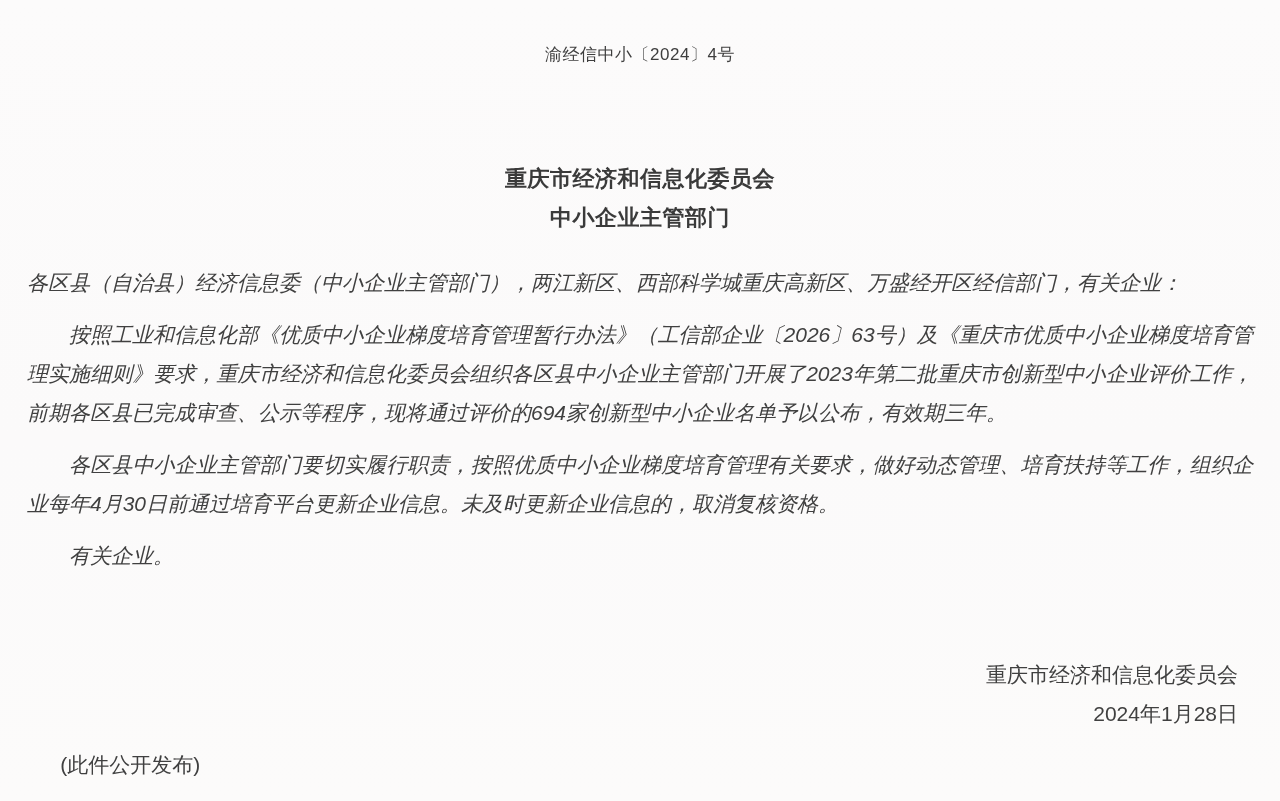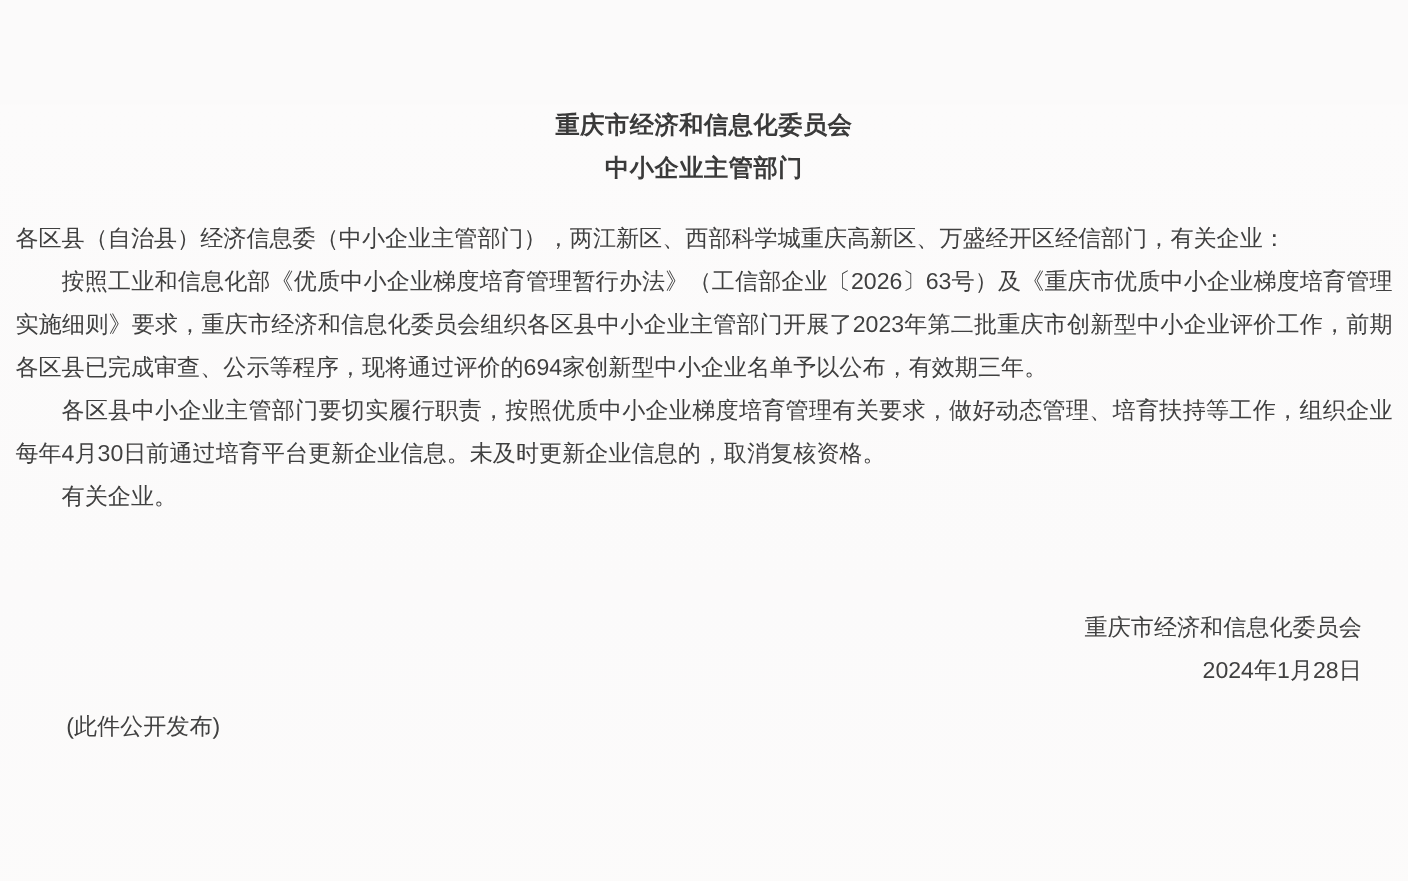--- a/index.html
+++ b/index.html
@@ -39,22 +39,23 @@
     letter-spacing: 0.5px;
   }
   .body-block {
     margin-top: 26px;
     font-size: 21px;
     line-height: 39px;
     text-align: justify;
     color: #404040;
   }
   .body-block p {
-    margin: 0;
+    margin: 13px;
     padding: 0;
+    font-style: italic;
   }
   .para {
     text-indent: 2em;
   }
   .signature-block {
     margin-top: 80px;
     padding-right: 28px;
     text-align: right;
     font-size: 21px;
     line-height: 39px;
@@ -66,20 +67,21 @@
     line-height: 39px;
     text-indent: 2.2em;
     color: #404040;
   }
 </style>
 </head>
 <body>
 
 <div class="page">
 
+  <div class="doc-number">渝经信中小〔2024〕4号</div>
 
   <div class="title-block">
     <div class="title-line">重庆市经济和信息化委员会</div>
     <div class="title-line">中小企业主管部门</div>
   </div>
 
   <div class="body-block">
     <p class="salutation">各区县（自治县）经济信息委（中小企业主管部门），两江新区、西部科学城重庆高新区、万盛经开区经信部门，有关企业：</p>
     <p class="para">按照工业和信息化部《优质中小企业梯度培育管理暂行办法》（工信部企业〔2026〕63号）及《重庆市优质中小企业梯度培育管理实施细则》要求，重庆市经济和信息化委员会组织各区县中小企业主管部门开展了2023年第二批重庆市创新型中小企业评价工作，前期各区县已完成审查、公示等程序，现将通过评价的694家创新型中小企业名单予以公布，有效期三年。</p>
     <p class="para">各区县中小企业主管部门要切实履行职责，按照优质中小企业梯度培育管理有关要求，做好动态管理、培育扶持等工作，组织企业每年4月30日前通过培育平台更新企业信息。未及时更新企业信息的，取消复核资格。</p>

